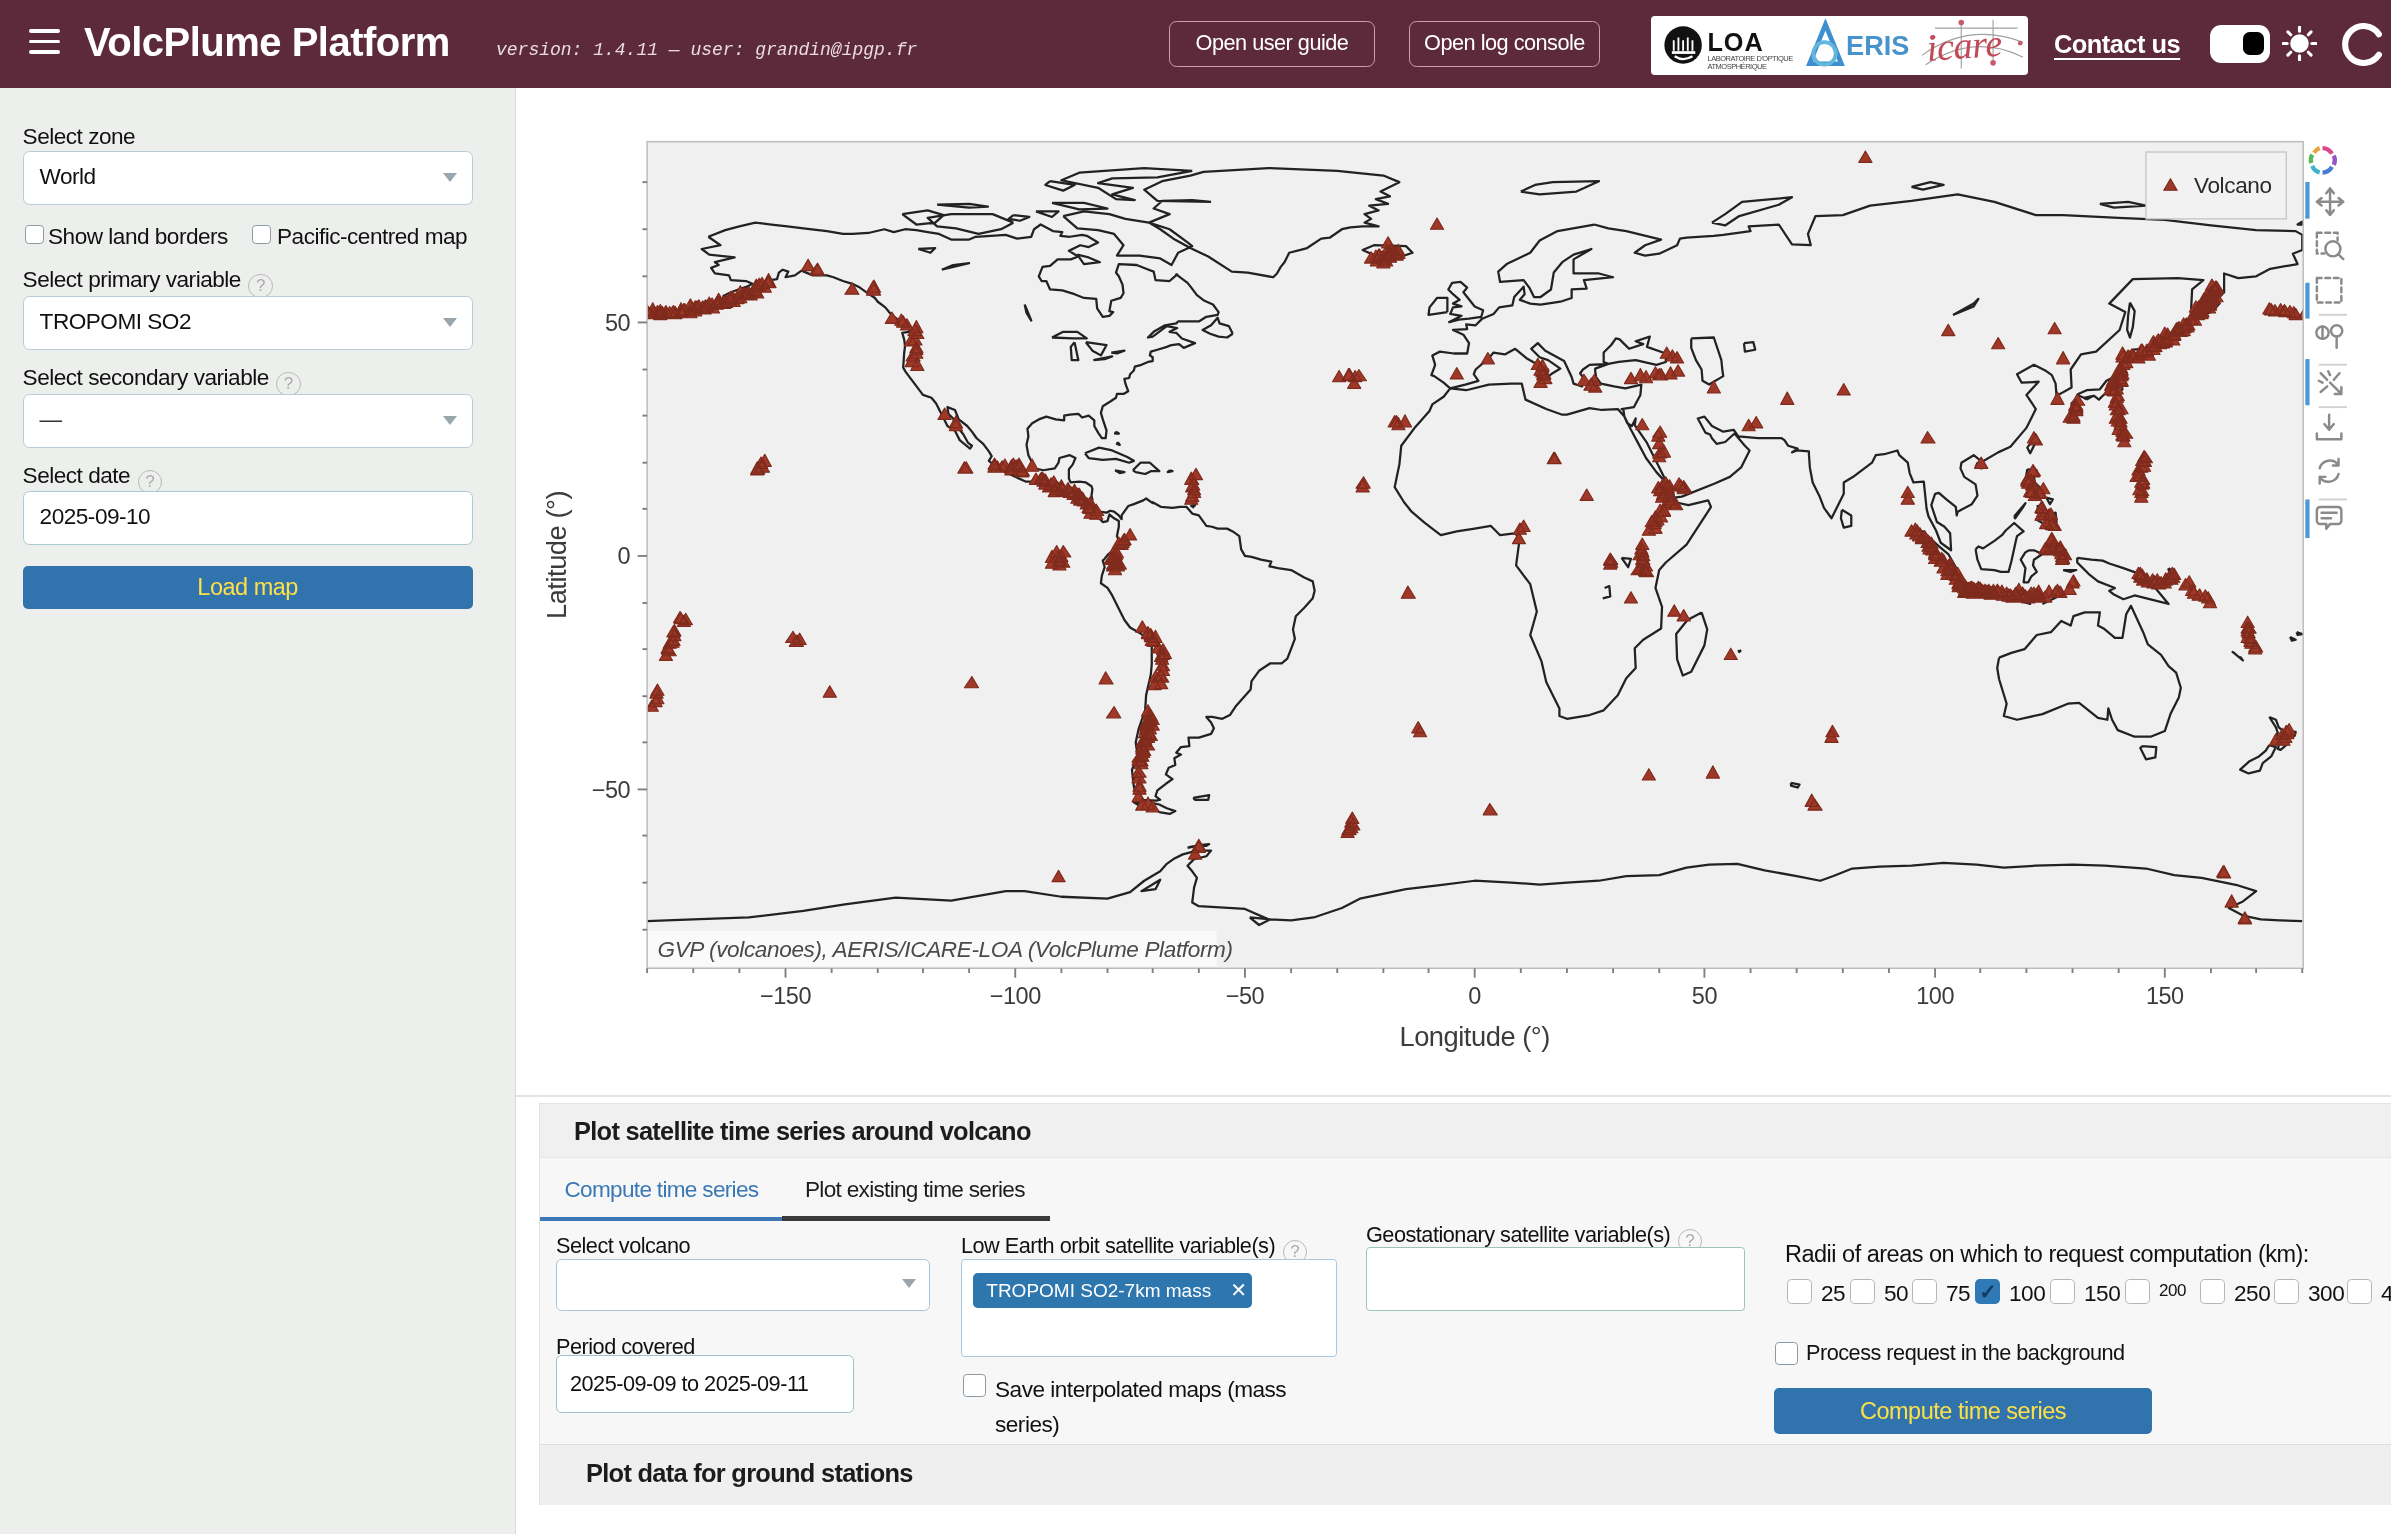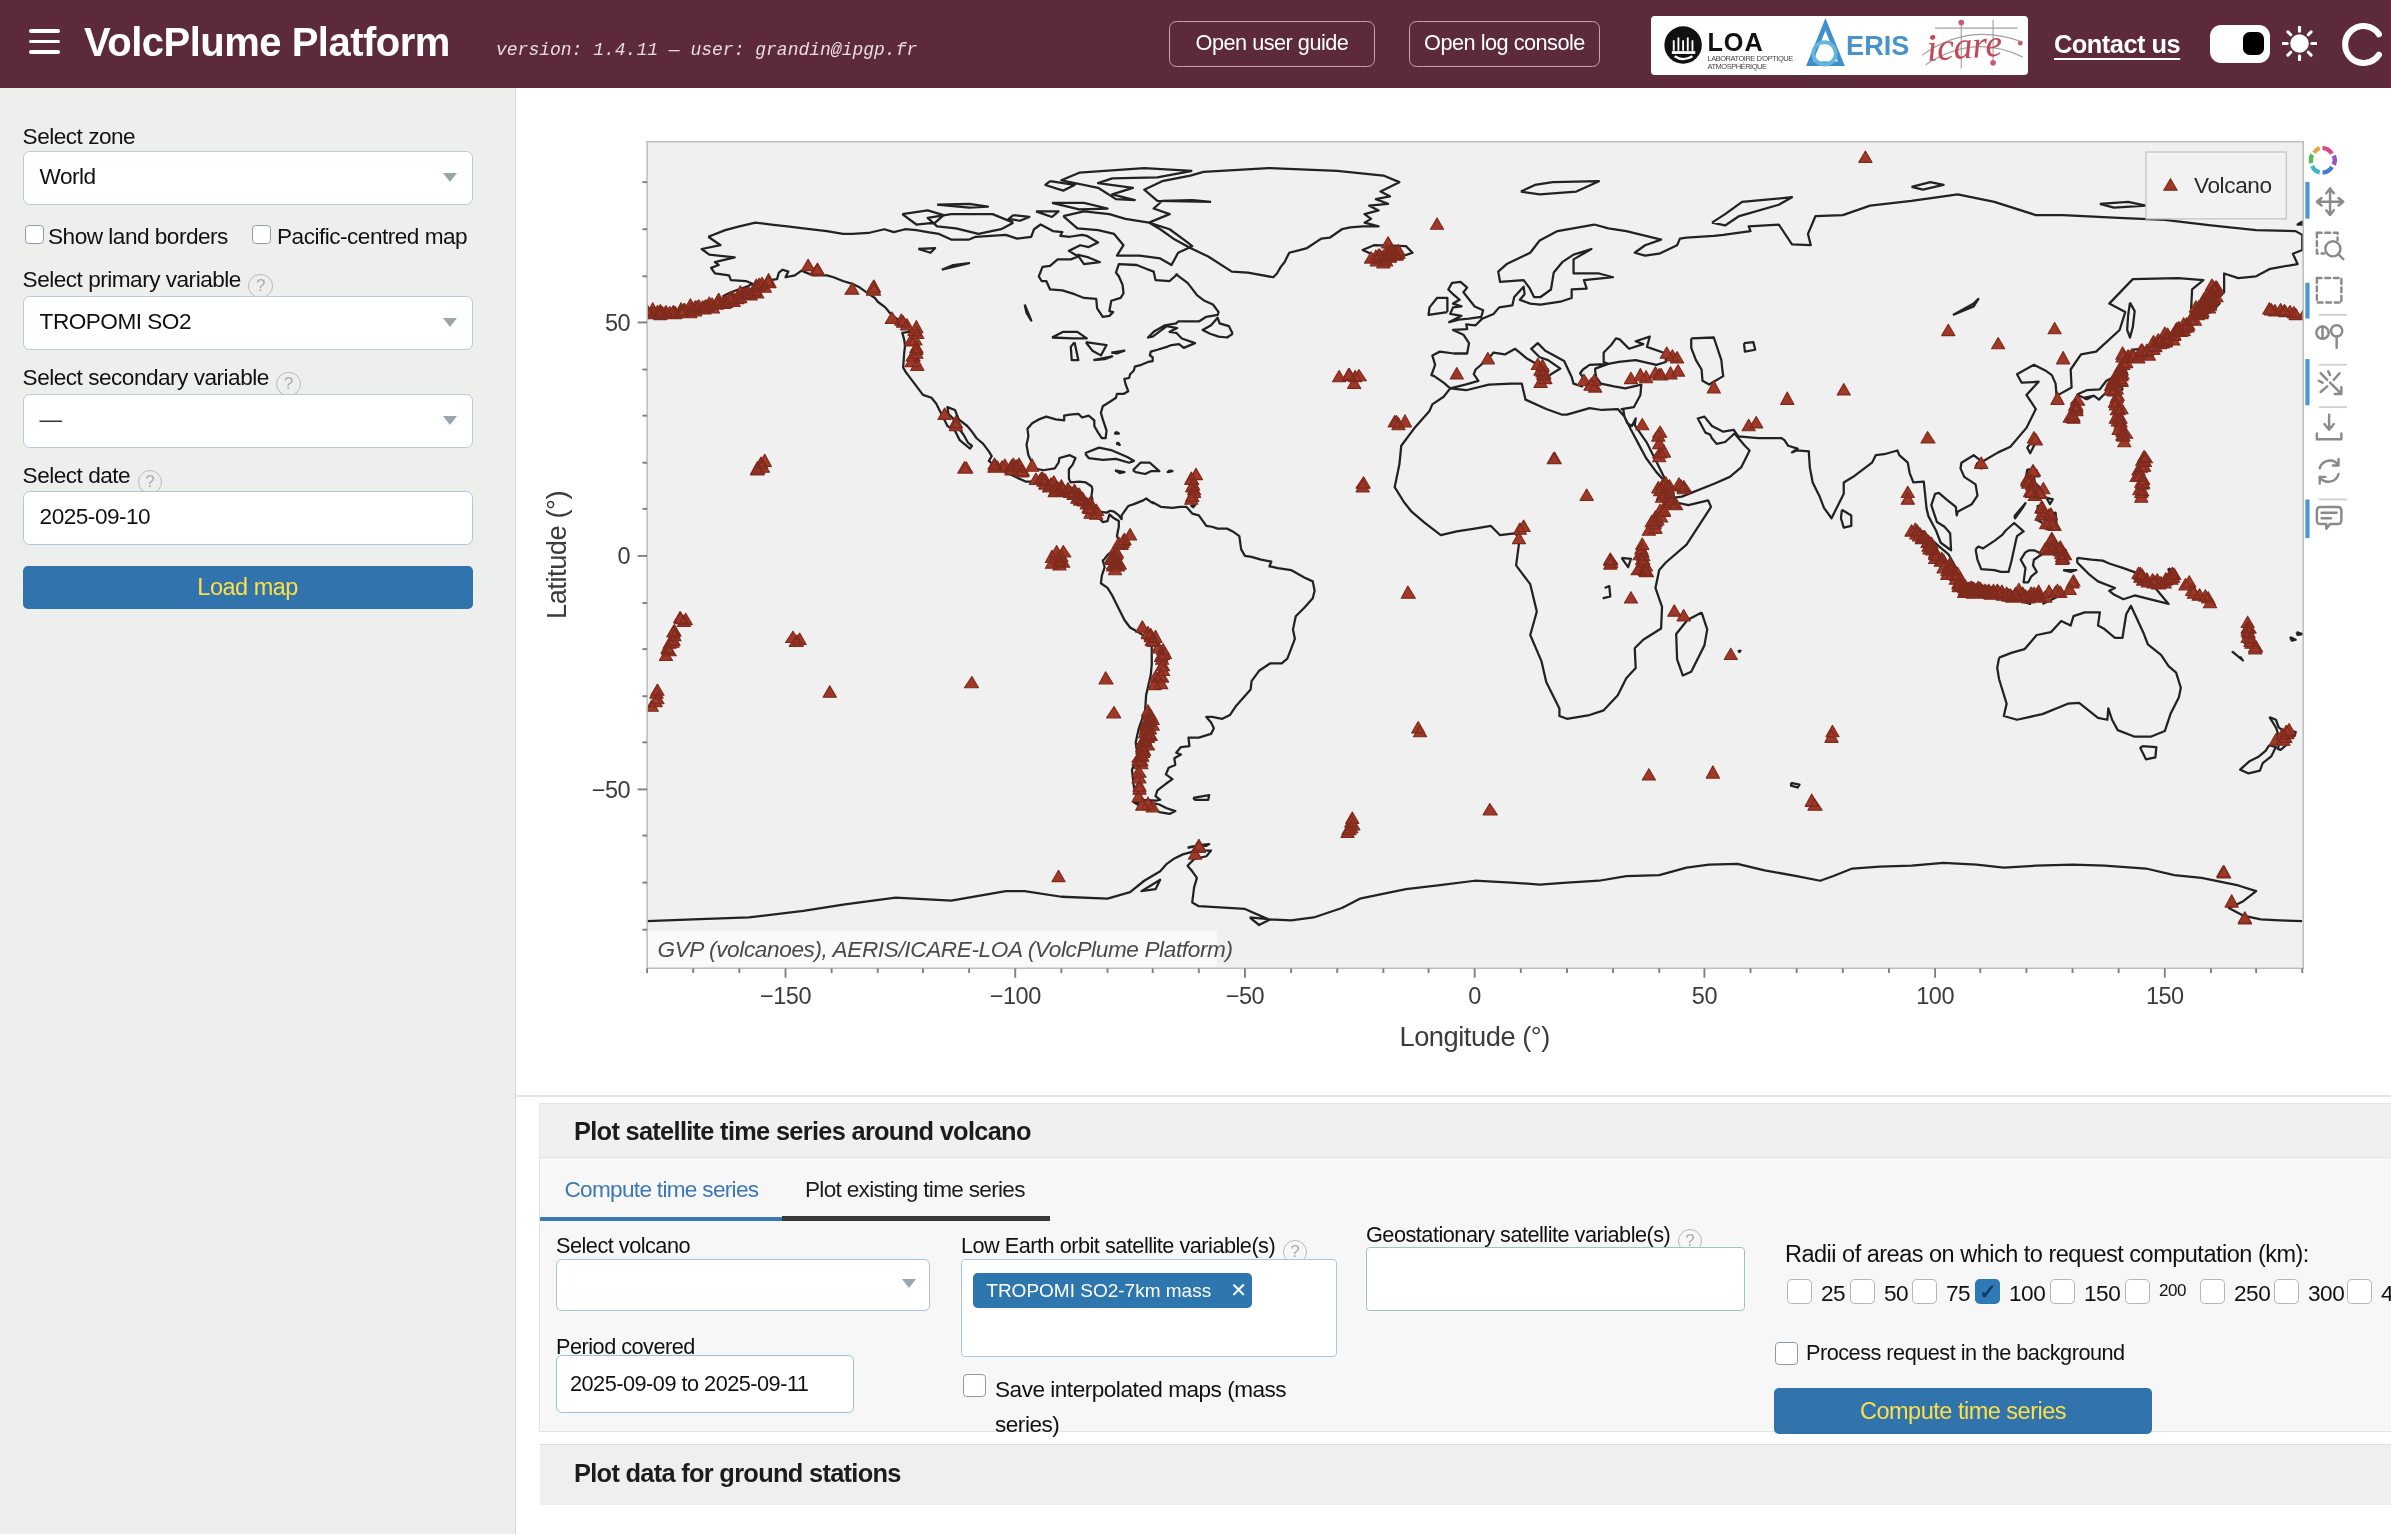--- a/index.html
+++ b/index.html
@@ -8,21 +8,21 @@
 .hbtn{position:absolute;top:21px;height:46px;border:1.9px solid #cf9dae;border-radius:7.5px;
 color:#fff;font-size:21.7px;line-height:42px;text-align:center}
 .sidebar{position:absolute;left:0;top:88px;width:516px;height:1447px;background:#edefed;border-right:1.9px solid #d8d8d8}
 .lbl{position:absolute;font-size:22.6px;color:#111;white-space:nowrap}
 .selbox{position:absolute;left:22.6px;width:450px;height:54px;background:#fff;border:1.9px solid #b9cbd8;border-radius:6.6px;
 font-size:22.6px;color:#111;line-height:50px;padding-left:16px}
 .caret{position:absolute;right:15px;top:21px;width:0;height:0;border-left:7.5px solid transparent;border-right:7.5px solid transparent;border-top:9.4px solid #9aa6ad}
 .cb{display:inline-block;width:19px;height:19px;border:1.9px solid #8d9aa3;border-radius:3.8px;background:#fff;vertical-align:-1.9px}
 .qm{display:inline-block;width:24.5px;height:24.5px;border:1.9px solid #b9b9b9;border-radius:50%;color:#ababab;
 font-size:17px;line-height:21.7px;text-align:center;vertical-align:-3.8px;margin-left:7.5px;letter-spacing:0}
-.card{position:absolute;left:539px;top:1103px;width:1853px;height:329px;background:#f7f7f7;border:0.9px solid #e3e3e3}
+.card{position:absolute;left:539px;top:1103px;width:1853px;height:402px;background:#f7f7f7;border:0.9px solid #e3e3e3}
 .clbl{position:absolute;font-size:21.7px;color:#111;white-space:nowrap}
 .blbtn{background:#3173ad;color:#fde047;text-align:center;border-radius:5px}
 </style></head><body>
 <div class="hdr">
 <div class="burger" style="position:absolute;left:29px;top:22.6px">
       <div></div>
       <div></div>
       <div></div>
     </div>
 <div style="position:absolute;left:84px;top:20px;color:#fff;font-size:40px;font-weight:bold">VolcPlume Platform</div>
@@ -271,15 +271,15 @@
     <div style="position:absolute;left:1660px;top:175px;width:25.4px;height:25.4px;background:#fff;border:1.9px solid #b5b5b5;border-radius:4.7px"></div>
     <div style="position:absolute;left:1694px;top:177px;font-size:22.6px;color:#111">250</div>
     <div style="position:absolute;left:1734px;top:175px;width:25.4px;height:25.4px;background:#fff;border:1.9px solid #b5b5b5;border-radius:4.7px"></div>
     <div style="position:absolute;left:1768px;top:177px;font-size:22.6px;color:#111">300</div>
     <div style="position:absolute;left:1807px;top:175px;width:25.4px;height:25.4px;background:#fff;border:1.9px solid #b5b5b5;border-radius:4.7px"></div>
     <div style="position:absolute;left:1841px;top:177px;font-size:22.6px;color:#111">4</div>
     <div class="cb" style="position:absolute;left:1235px;top:238px;width:22.6px;height:22.6px"></div>
 <div style="position:absolute;left:1266px;top:236px;font-size:21.7px;color:#111;white-space:nowrap">Process request in the background</div>
 <div class="blbtn" style="position:absolute;left:1234px;top:284px;width:378px;height:46px;font-size:23.5px;line-height:46px">Compute time series</div>
 <div style="position:absolute;left:0;top:340px;width:1851px;height:61px;background:#efefef;border-top:0.9px solid #ddd">
-<div style="position:absolute;left:34px;top:14px;font-size:25.4px;font-weight:bold;color:#1c1c1c;letter-spacing:-0.7px">Plot data for ground stations</div>
+<div style="position:absolute;left:46px;top:14px;font-size:25.4px;font-weight:bold;color:#1c1c1c;letter-spacing:-0.7px">Plot data for ground stations</div>
     </div>
 </div>
 
 </body></html>

